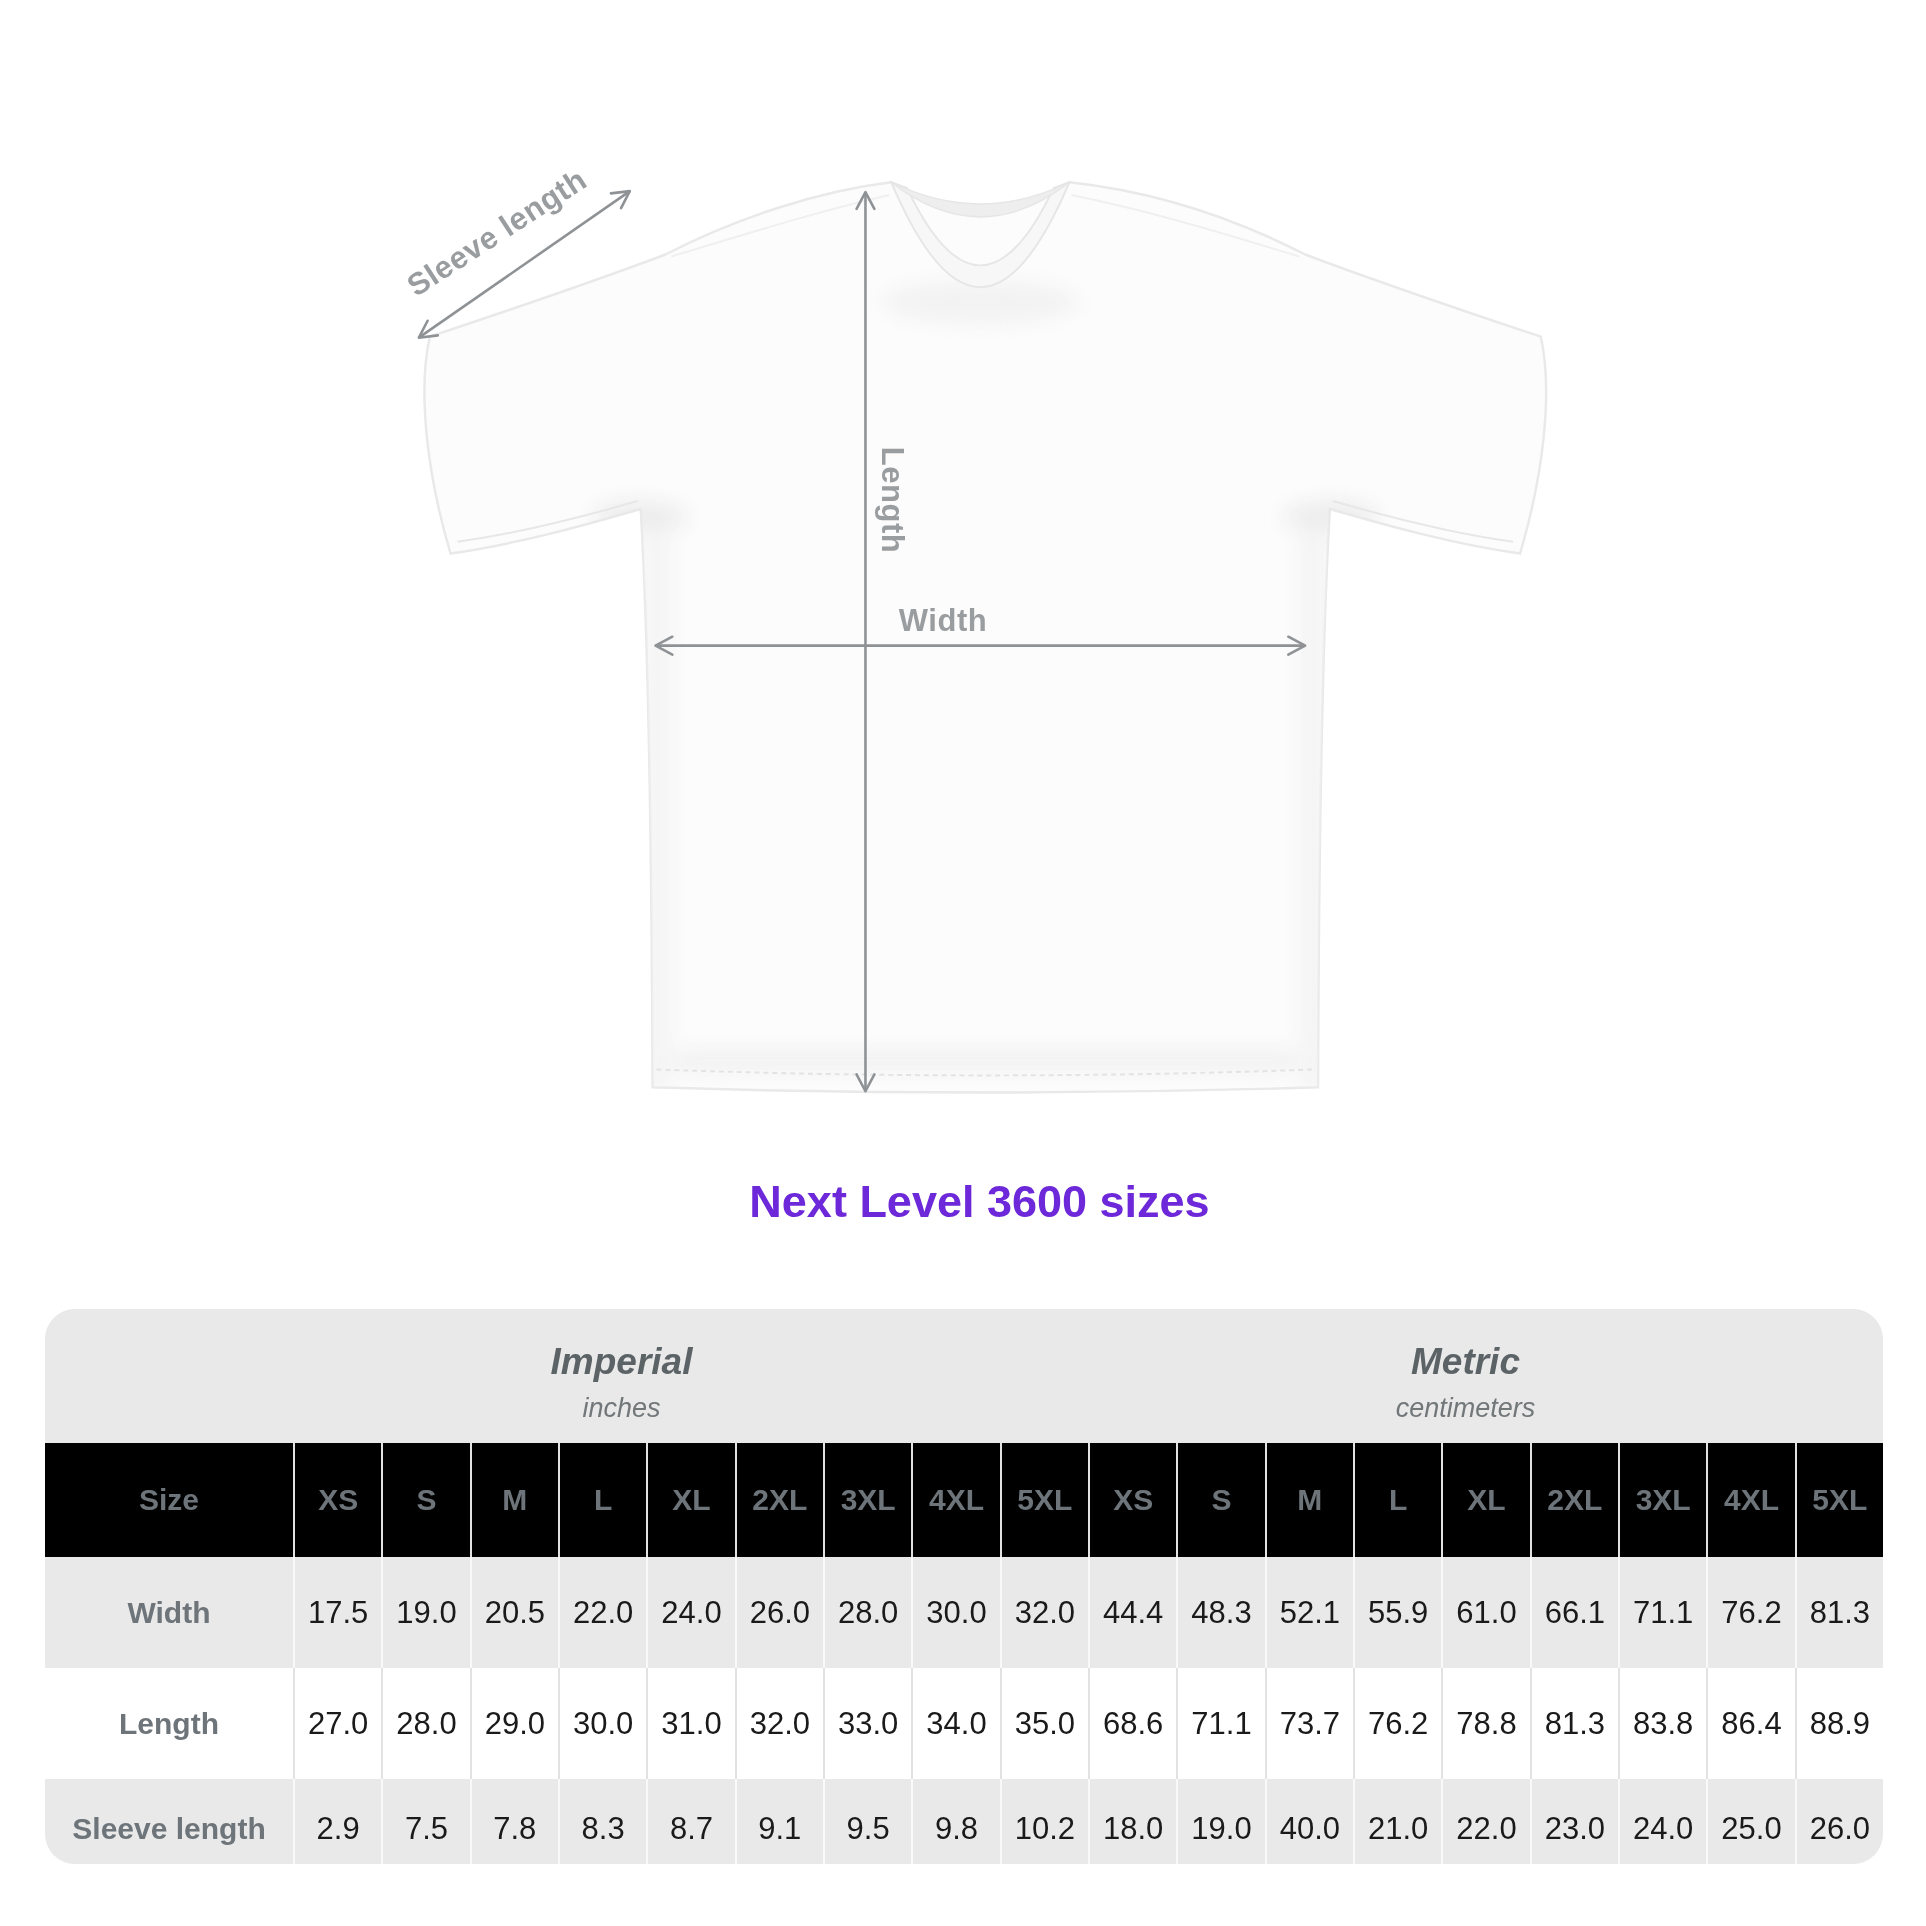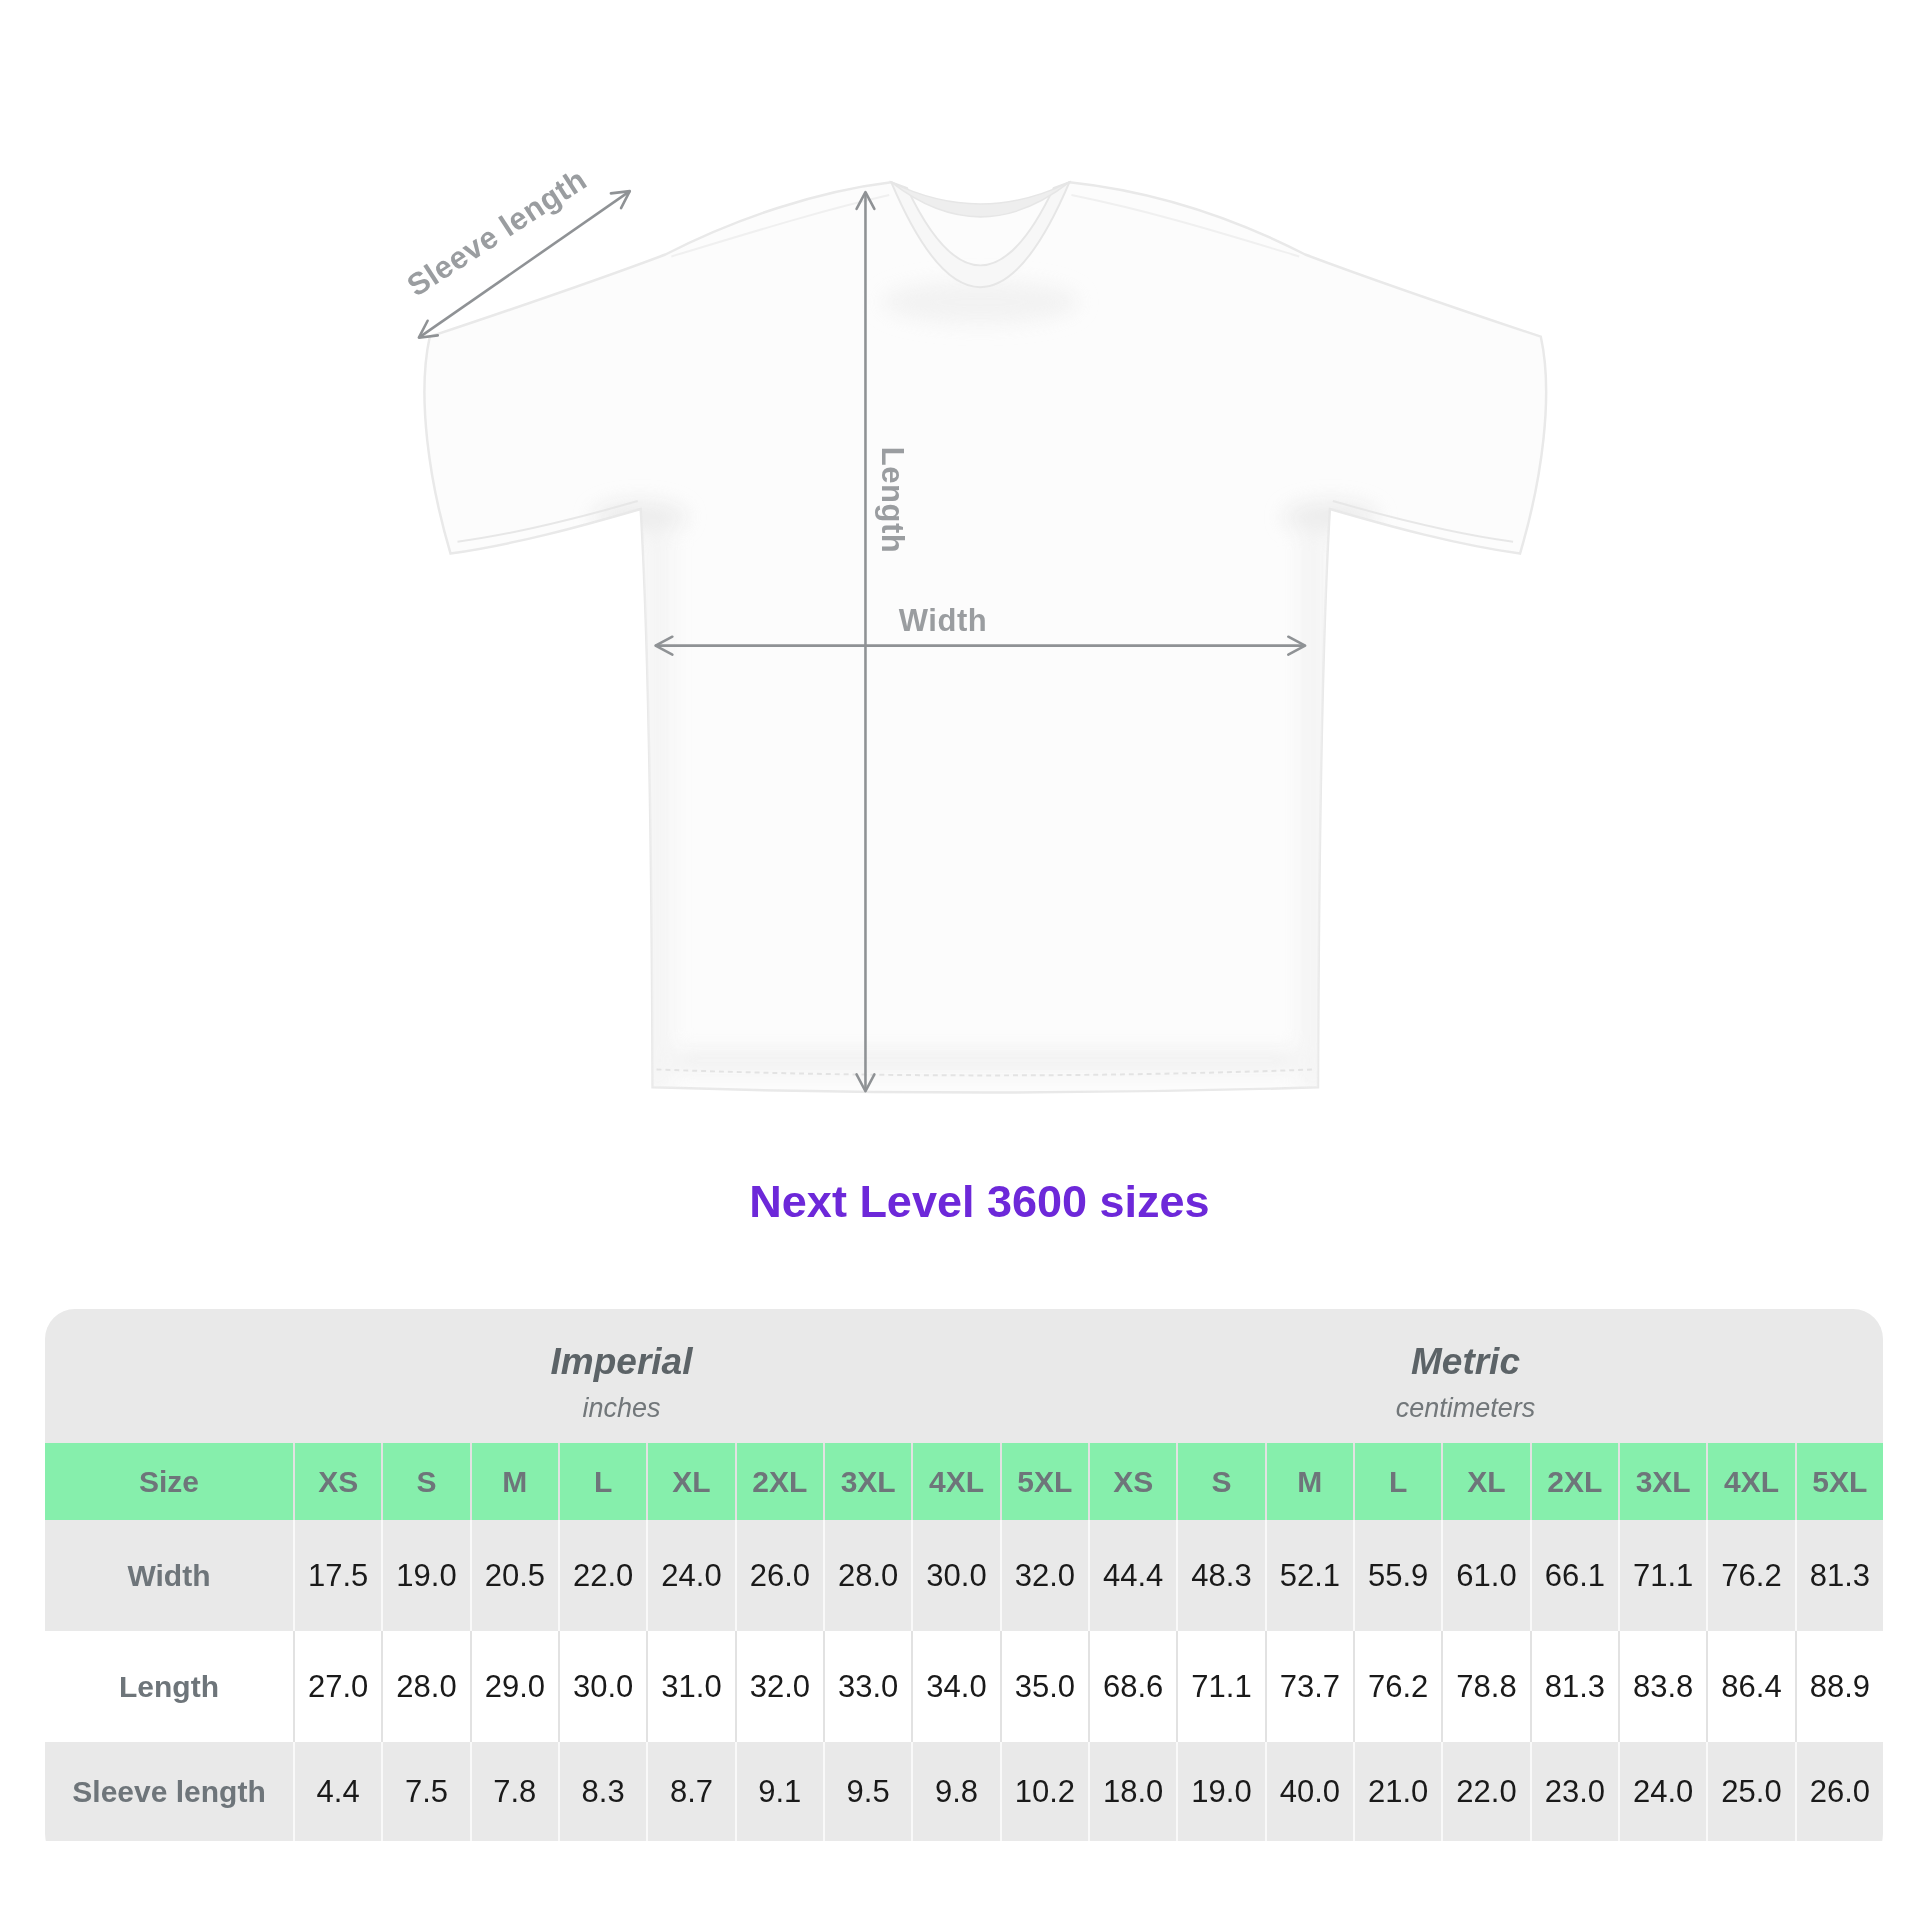--- a/index.html
+++ b/index.html
@@ -25,21 +25,21 @@
               border-radius:30px;overflow:hidden;background:#ffffff;}
   .band{height:134px;background:#e9e9e9;display:grid;grid-template-columns:248px 1fr 1fr;}
   .group{display:flex;flex-direction:column;align-items:center;justify-content:center;
          gap:10px;padding-top:12px;}
   .group-imperial{transform:translateX(-69px);}
   .group-metric{transform:translateX(-20px);}
   .g-label{font-size:37px;font-weight:bold;font-style:italic;color:#5c6367;}
   .g-sub{font-size:27px;font-style:italic;color:#72777a;}
 
   .row{display:grid;grid-template-columns:248px repeat(18,1fr);}
-  .row-header{height:77px;background:#86efac;}
+  .row-header{height:114px;background:#000000;}
   .row-width{height:111px;background:#e9e9e9;}
   .row-length{height:111px;background:#ffffff;}
   .row-sleeve{height:99px;background:#e9e9e9;}
   .cell{display:flex;align-items:center;justify-content:center;
         font-size:31px;color:#1a1a1a;}
   .row .cell + .cell{border-left:2px solid #e2e2e2;}
   .row-width .cell + .cell,
   .row-sleeve .cell + .cell{border-left-color:#f9f9f9;}
   .hdr,.lbl{color:#6e757a;font-weight:bold;font-size:30px;}
 </style>
@@ -184,21 +184,21 @@
       <div class="cell">76.2</div>
       <div class="cell">78.8</div>
       <div class="cell">81.3</div>
       <div class="cell">83.8</div>
       <div class="cell">86.4</div>
       <div class="cell">88.9</div>
     </div>
 
     <div class="row row-sleeve">
       <div class="cell lbl">Sleeve length</div>
-      <div class="cell">4.4</div>
+      <div class="cell">2.9</div>
       <div class="cell">7.5</div>
       <div class="cell">7.8</div>
       <div class="cell">8.3</div>
       <div class="cell">8.7</div>
       <div class="cell">9.1</div>
       <div class="cell">9.5</div>
       <div class="cell">9.8</div>
       <div class="cell">10.2</div>
       <div class="cell">18.0</div>
       <div class="cell">19.0</div>

